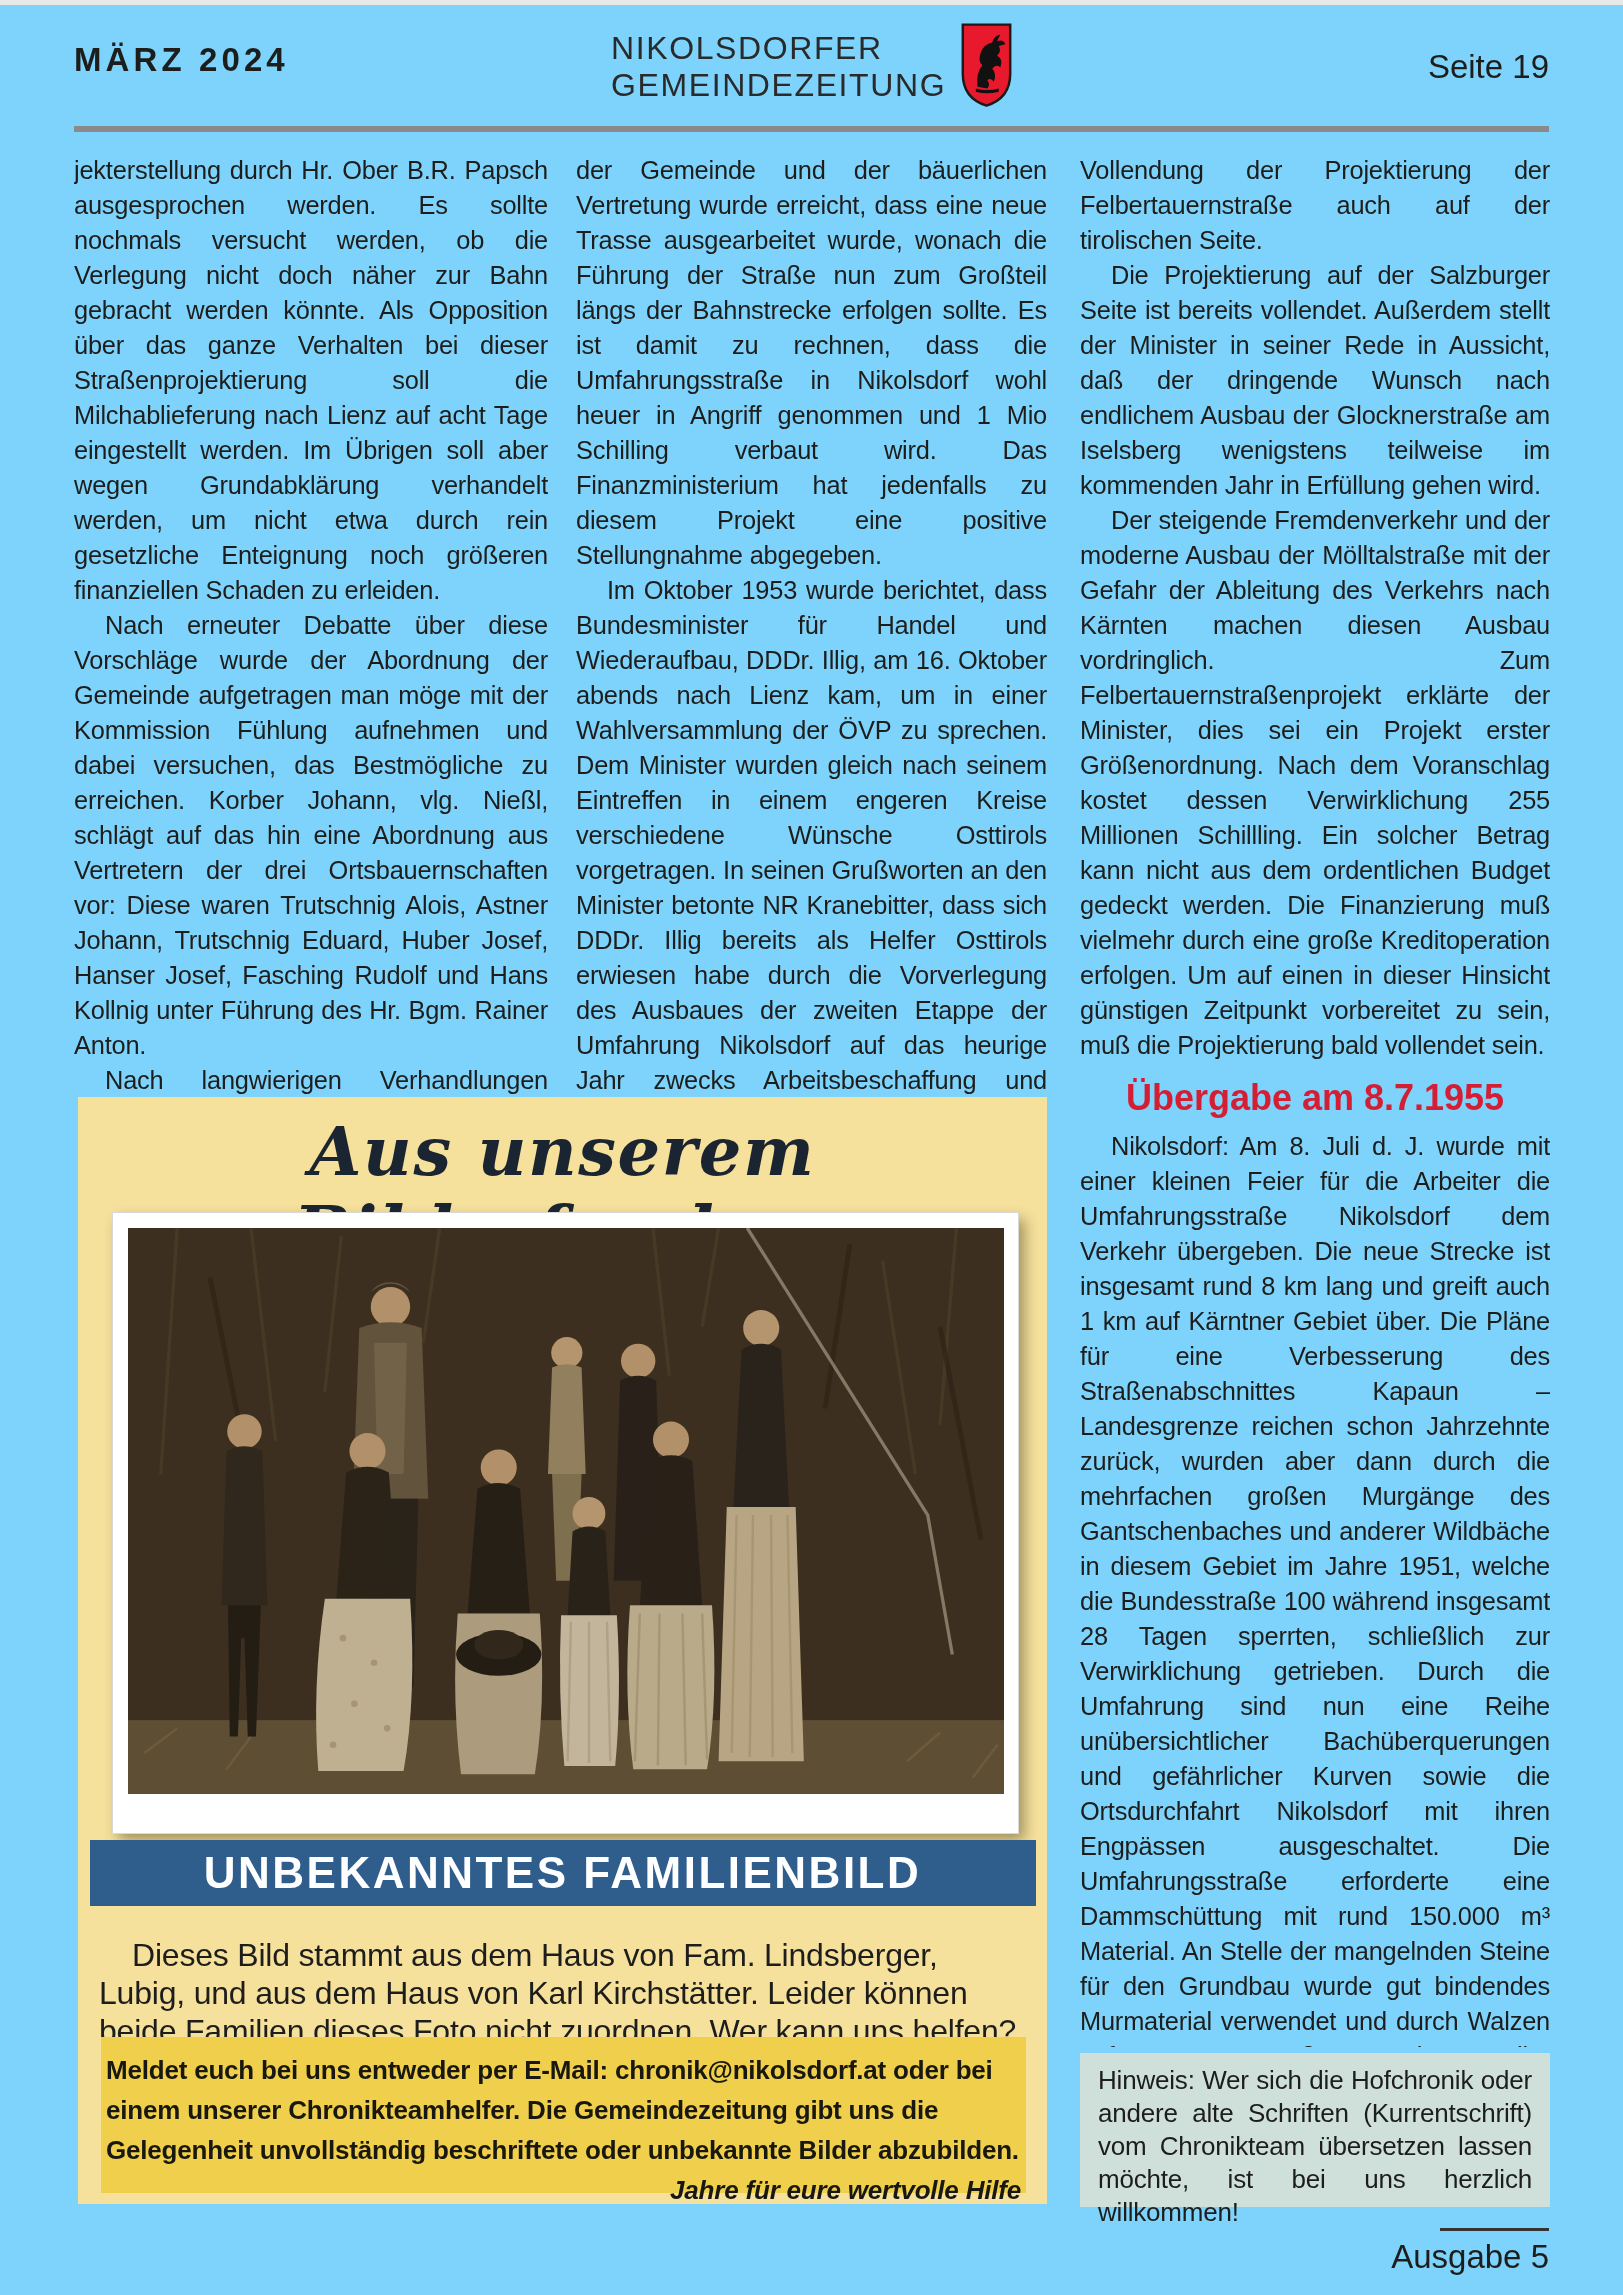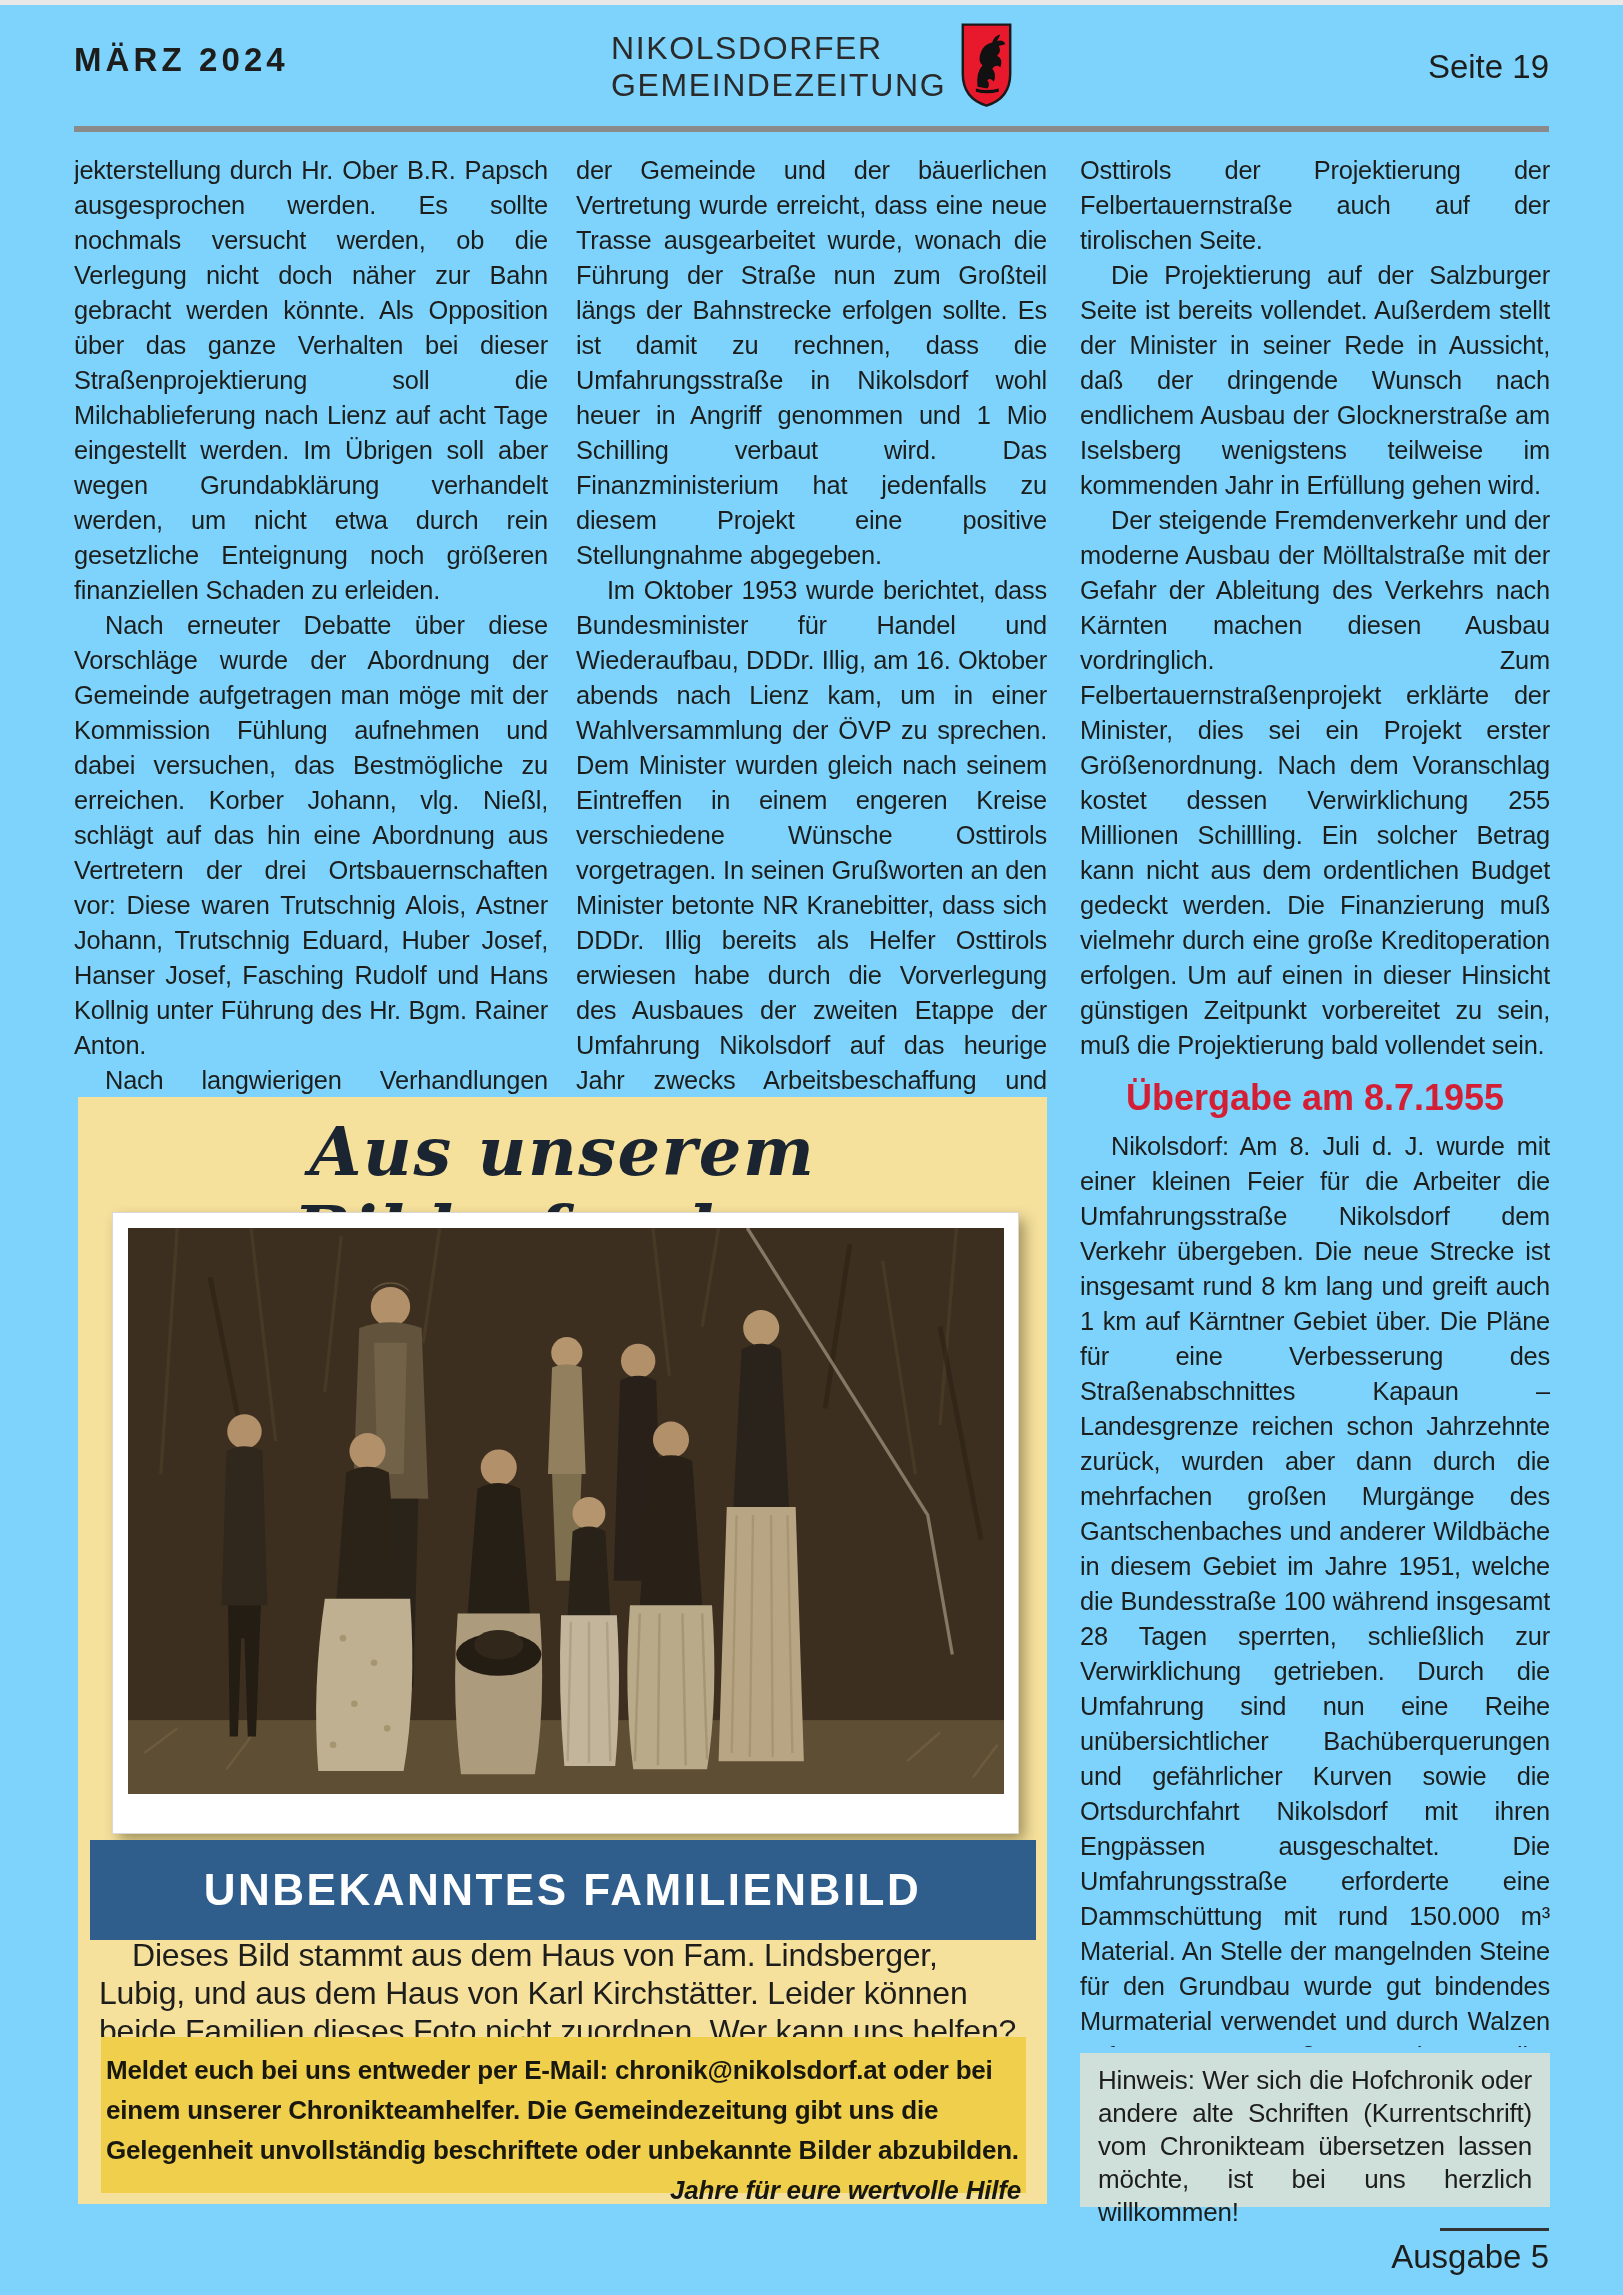--- a/index.html
+++ b/index.html
@@ -30,21 +30,21 @@
     position:absolute;left:0;right:0;top:14.8px;text-align:center;
     font-family:"DejaVu Serif",serif;font-style:italic;font-weight:bold;
     font-size:67px;color:#1b2531;letter-spacing:1.6px;
   }
   .photo-frame{
     position:absolute;left:34px;top:115px;width:905px;height:620px;background:#ffffff;
     box-shadow:5.7px 7.4px 13px rgba(60,50,20,0.45);border:0.8px solid #d8d8d8;
   }
   .photo-frame svg{position:absolute;left:14.8px;top:14.8px;}
   .banner{
-    position:absolute;left:11.5px;top:743px;width:946px;height:100px;background:#2f5e8c;
+    position:absolute;left:11.5px;top:743px;width:946px;height:66px;background:#2f5e8c;
     display:flex;align-items:center;justify-content:center;
   }
   .banner span{color:#ffffff;font-weight:800;font-size:44px;letter-spacing:2.5px;}
   .caption{
     position:absolute;left:21px;top:839px;width:926px;
     font-size:32px;line-height:38px;letter-spacing:-0.2px;text-indent:33px;text-align:left;
   }
   .contact{
     position:absolute;left:23px;top:940px;width:925px;height:156px;background:#efcf4b;
     padding:13px 5px;box-sizing:border-box;
@@ -90,21 +90,21 @@
     <p class="ital indent">Nach erneuter Debatte über diese Vorschläge wurde der Abordnung der Gemeinde aufgetragen man möge mit der Kommission Fühlung aufnehmen und dabei versuchen, das Bestmögliche zu erreichen. Korber Johann, vlg. Nießl, schlägt auf das hin eine Abordnung aus Vertretern der drei Ortsbauernschaften vor: Diese waren Trutschnig Alois, Astner Johann, Trutschnig Eduard, Huber Josef, Hanser Josef, Fasching Rudolf und Hans Kollnig unter Führung des Hr. Bgm. Rainer Anton.</p>
     <p class="indent">Nach langwierigen Verhandlungen wurde im Juni 1952 berichtet, dass die Umfahrungsstrecke Nikolsdorf – Nörsach genehmigt wurde. Durch Interventionen</p>
   </div>
 
   <div class="col col2">
     <p>der Gemeinde und der bäuerlichen Vertretung wurde erreicht, dass eine neue Trasse ausgearbeitet wurde, wonach die Führung der Straße nun zum Großteil längs der Bahnstrecke erfolgen sollte. Es ist damit zu rechnen, dass die Umfahrungsstraße in Nikolsdorf wohl heuer in Angriff genommen und 1 Mio Schilling verbaut wird. Das Finanzministerium hat jedenfalls zu diesem Projekt eine positive Stellungnahme abgegeben.</p>
     <p class="indent">Im Oktober 1953 wurde berichtet, dass Bundesminister für Handel und Wiederaufbau, DDDr. Illig, am 16. Oktober abends nach Lienz kam, um in einer Wahlversammlung der ÖVP zu sprechen. Dem Minister wurden gleich nach seinem Eintreffen in einem engeren Kreise verschiedene Wünsche Osttirols vorgetragen. In seinen Grußworten an den Minister betonte NR Kranebitter, dass sich DDDr. Illig bereits als Helfer Osttirols erwiesen habe durch die Vorverlegung des Ausbaues der zweiten Etappe der Umfahrung Nikolsdorf auf das heurige Jahr zwecks Arbeitsbeschaffung und durch die Bewilligung der Mittel für seine beschleunigte Weiterführung und</p>
   </div>
 
   <div class="col col3">
-    <p>Osttirols der Projektierung der Felbertauernstraße auch auf der tirolischen Seite.</p>
+    <p>Vollendung der Projektierung der Felbertauernstraße auch auf der tirolischen Seite.</p>
     <p class="ital indent">Die Projektierung auf der Salzburger Seite ist bereits vollendet. Außerdem stellt der Minister in seiner Rede in Aussicht, daß der dringende Wunsch nach endlichem Ausbau der Glocknerstraße am Iselsberg wenigstens teilweise im kommenden Jahr in Erfüllung gehen wird.</p>
     <p class="ital indent">Der steigende Fremdenverkehr und der moderne Ausbau der Mölltalstraße mit der Gefahr der Ableitung des Verkehrs nach Kärnten machen diesen Ausbau vordringlich. Zum Felbertauernstraßenprojekt erklärte der Minister, dies sei ein Projekt erster Größenordnung. Nach dem Voranschlag kostet dessen Verwirklichung 255 Millionen Schillling. Ein solcher Betrag kann nicht aus dem ordentlichen Budget gedeckt werden. Die Finanzierung muß vielmehr durch eine große Kreditoperation erfolgen. Um auf einen in dieser Hinsicht günstigen Zeitpunkt vorbereitet zu sein, muß die Projektierung bald vollendet sein.</p>
     <div class="red-head">Übergabe am 8.7.1955</div>
     <p class="indent">
       <span>Nikolsdorf: Am 8. Juli d. J. wurde mit einer kleinen Feier für die Arbeiter die Umfahrungsstraße Nikolsdorf dem Verkehr übergeben. Die neue Strecke ist insgesamt rund 8 km lang und greift auch 1 km auf Kärntner Gebiet über. Die Pläne für eine Verbesserung des Straßenabschnittes Kapaun – Landesgrenze reichen schon Jahrzehnte zurück, wurden aber dann durch die mehrfachen großen Murgänge des Gantschenbaches und anderer Wildbäche in diesem Gebiet im Jahre 1951, welche die Bundesstraße 100 während insgesamt 28 Tagen sperrten, schließlich zur Verwirklichung getrieben. Durch die Umfahrung sind nun eine Reihe unübersichtlicher Bachüberquerungen und gefährlicher Kurven sowie die Ortsdurchfahrt Nikolsdorf mit ihren Engpässen ausgeschaltet. Die Umfahrungsstraße erforderte eine Dammschüttung mit rund 150.000 m³ Material. An Stelle der mangelnden Steine für den Grundbau wurde gut bindendes Murmaterial verwendet und durch Walzen auf 35 cm gepreßt. In schwungvoller Bogenführung, beinahe horizontalem Verlauf und einer Fahrbahnbreite von 7,5 m, wird dieser neue Straßenabschnitt dem heutigen schnellen und starken Verkehr gerecht.</span>
       
     </p>
   </div>
 
   <div class="ybox">

